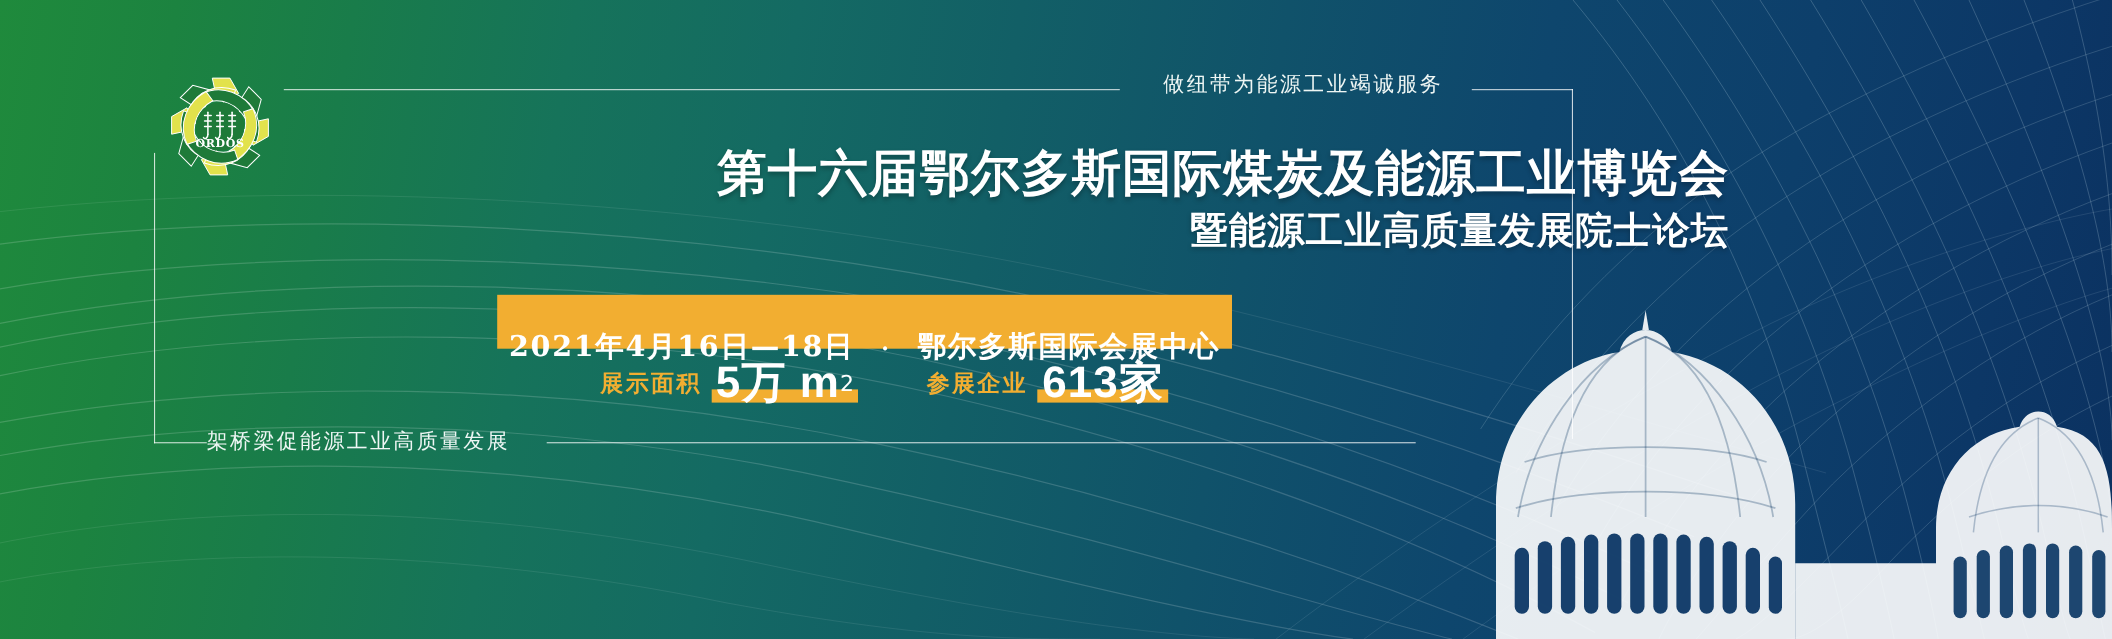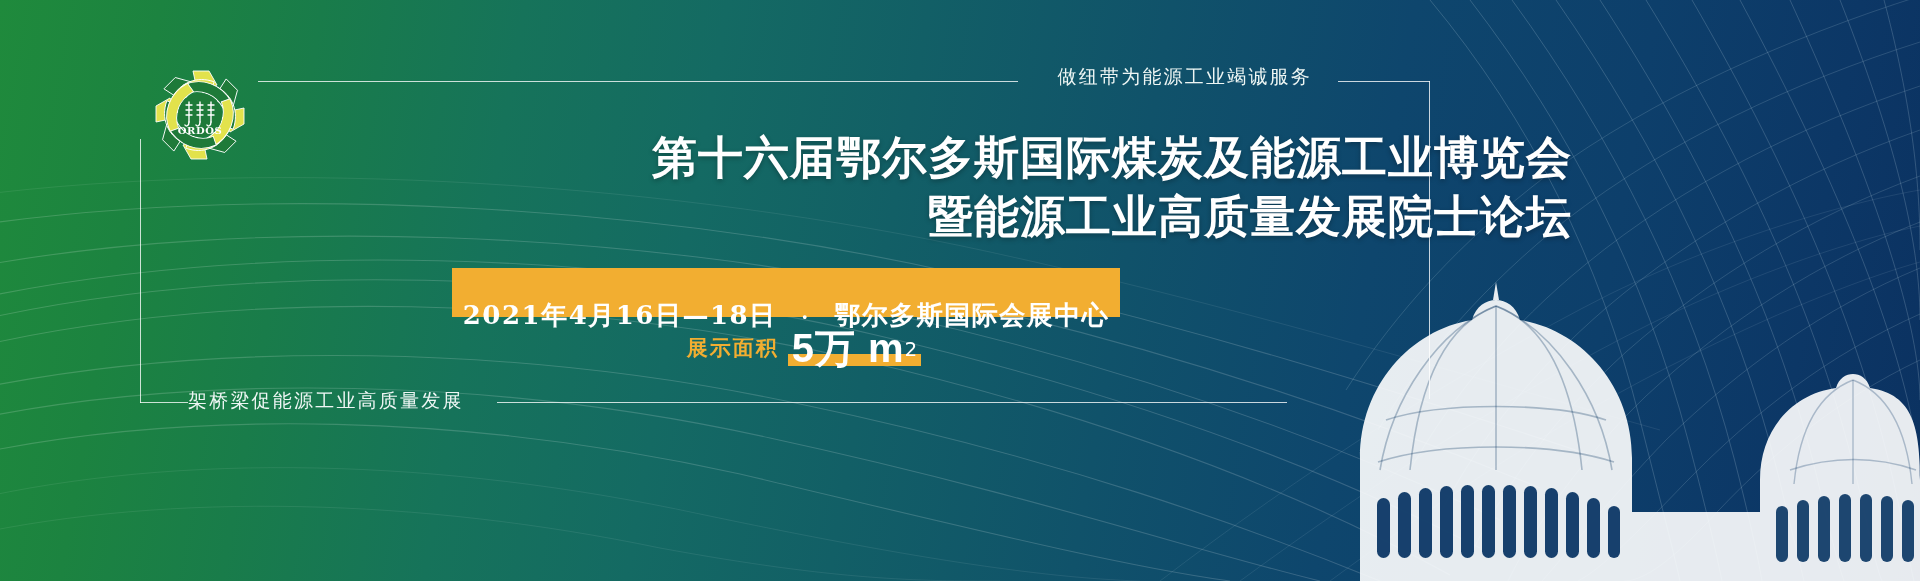--- a/index.html
+++ b/index.html
@@ -58,21 +58,21 @@
   .title-l1,.title-l2{
     color:#ffffff;
     font-family:"DejaVu Serif","Liberation Serif",serif;
     font-weight:700;
     letter-spacing:1px;
     line-height:1.18;
     text-shadow:0 2px 5px rgba(0,0,0,.28);
     white-space:nowrap;
   }
   .title-l1{font-size:45px;}
-  .title-l2{font-size:45px;margin-top:6px;margin-left:12px;}
+  .title-l2{font-size:34px;margin-top:6px;margin-left:12px;}
 
   
   .datebar{
     position:absolute;left:452px;top:268px;
     width:668px;height:49px;
     background:#f2ae31;
     display:flex;align-items:center;justify-content:center;
   }
   .datebar-text{
     color:#ffffff;
@@ -347,16 +347,22 @@
 
   <div class="stats">
 
     <div class="stat">
       <span class="stat-label">展示面积</span>
       <span class="stat-hl">
         <span class="stat-value">5万 m</span><span class="sup">2</span>
       </span>
     </div>
 
+    <div class="stat">
+      <span class="stat-label">参展企业</span>
+      <span class="stat-hl">
+        <span class="stat-value">613家</span>
+      </span>
+    </div>
 
   </div>
 
 </div>
 
 </body></html>

